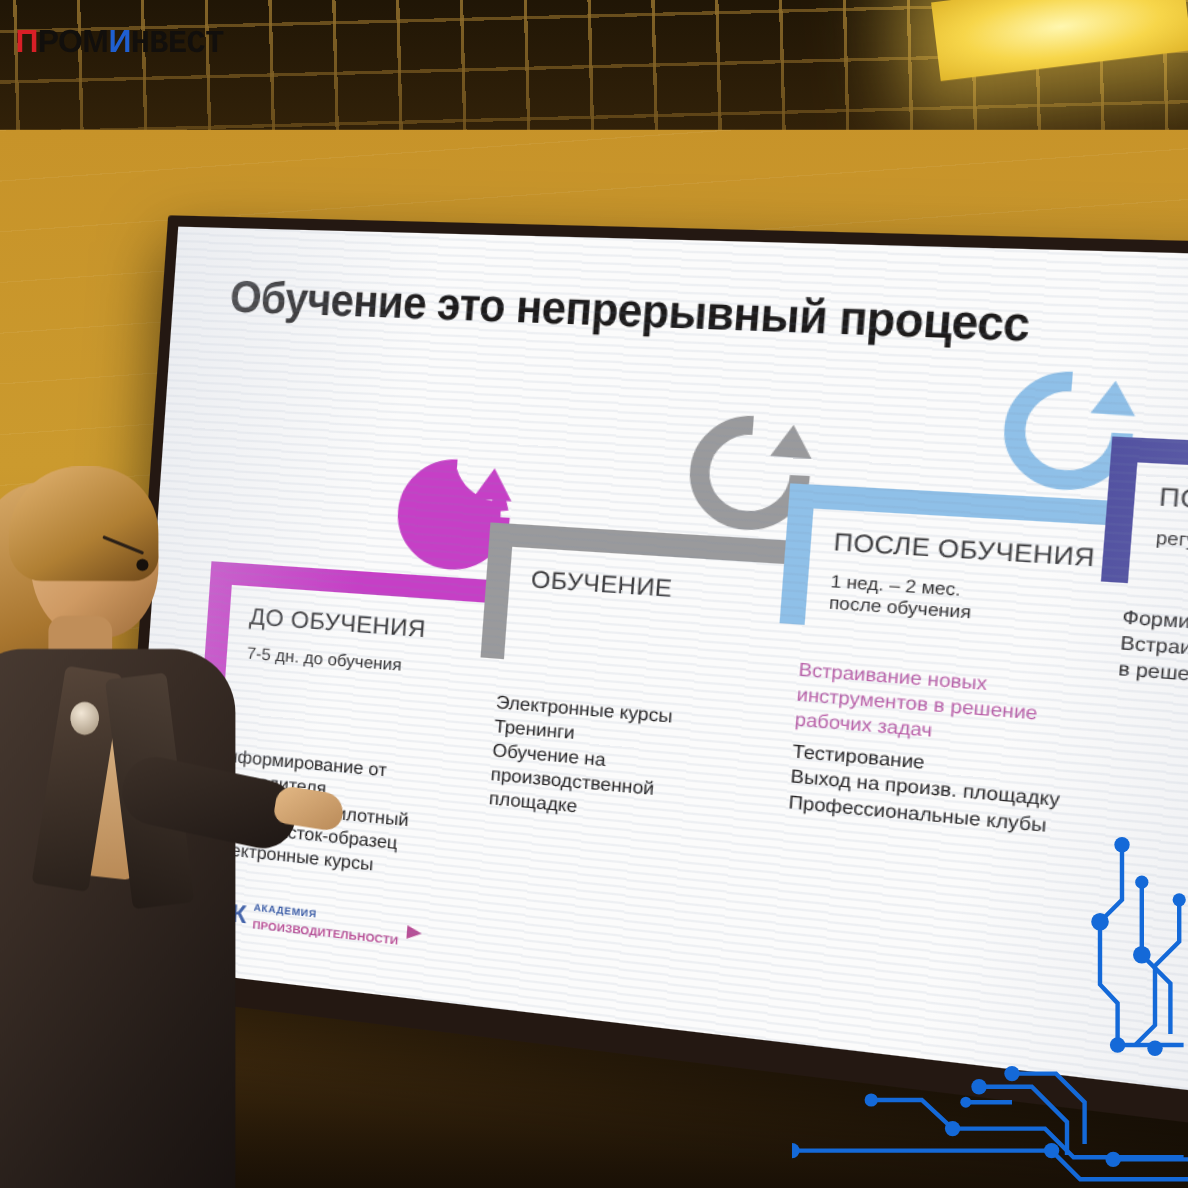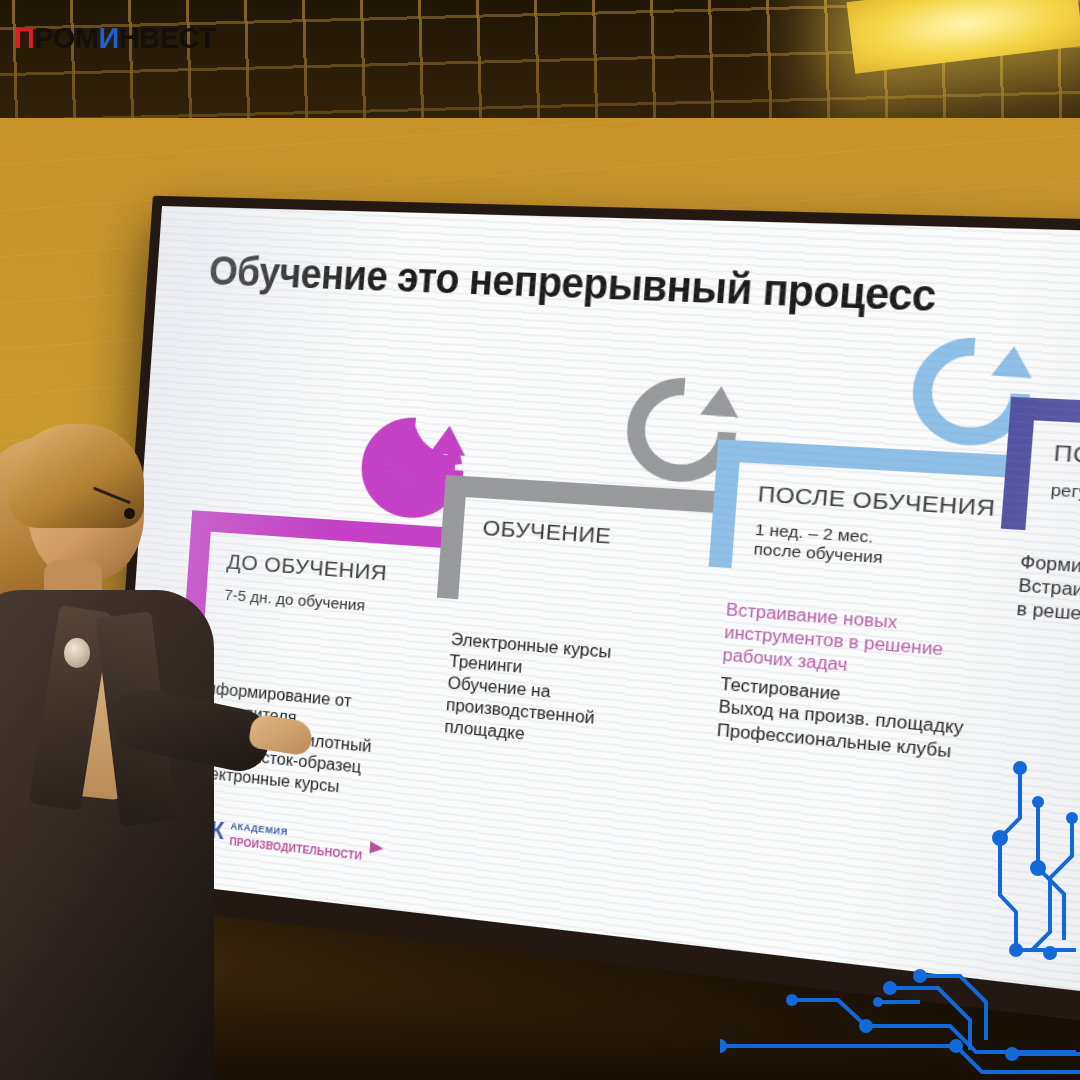--- a/index.html
+++ b/index.html
@@ -103,21 +103,21 @@
 
   
   #circuit{position:absolute;right:0;bottom:0;width:360px;height:330px;z-index:30;}
 
   
   #brand{position:absolute;left:14px;top:24px;z-index:35;font-weight:700;font-size:29px;
          letter-spacing:-.5px;line-height:1;display:flex;align-items:baseline;}
   #brand .c1{color:#d81f26;}
   #brand .c2{color:#120f0c;}
   #brand .c3{color:#1f5fd0;}
-  #brand .c4{color:#120f0c;}
+  #brand .c4{color:#120f0c;font-family:Liberation Mono, monospace;}
 </style>
 </head>
 <body>
 
 <div id="scene">
 
   <div class="ceiling">
     <div class="grid"></div>
     <div class="shade"></div>
   </div>

